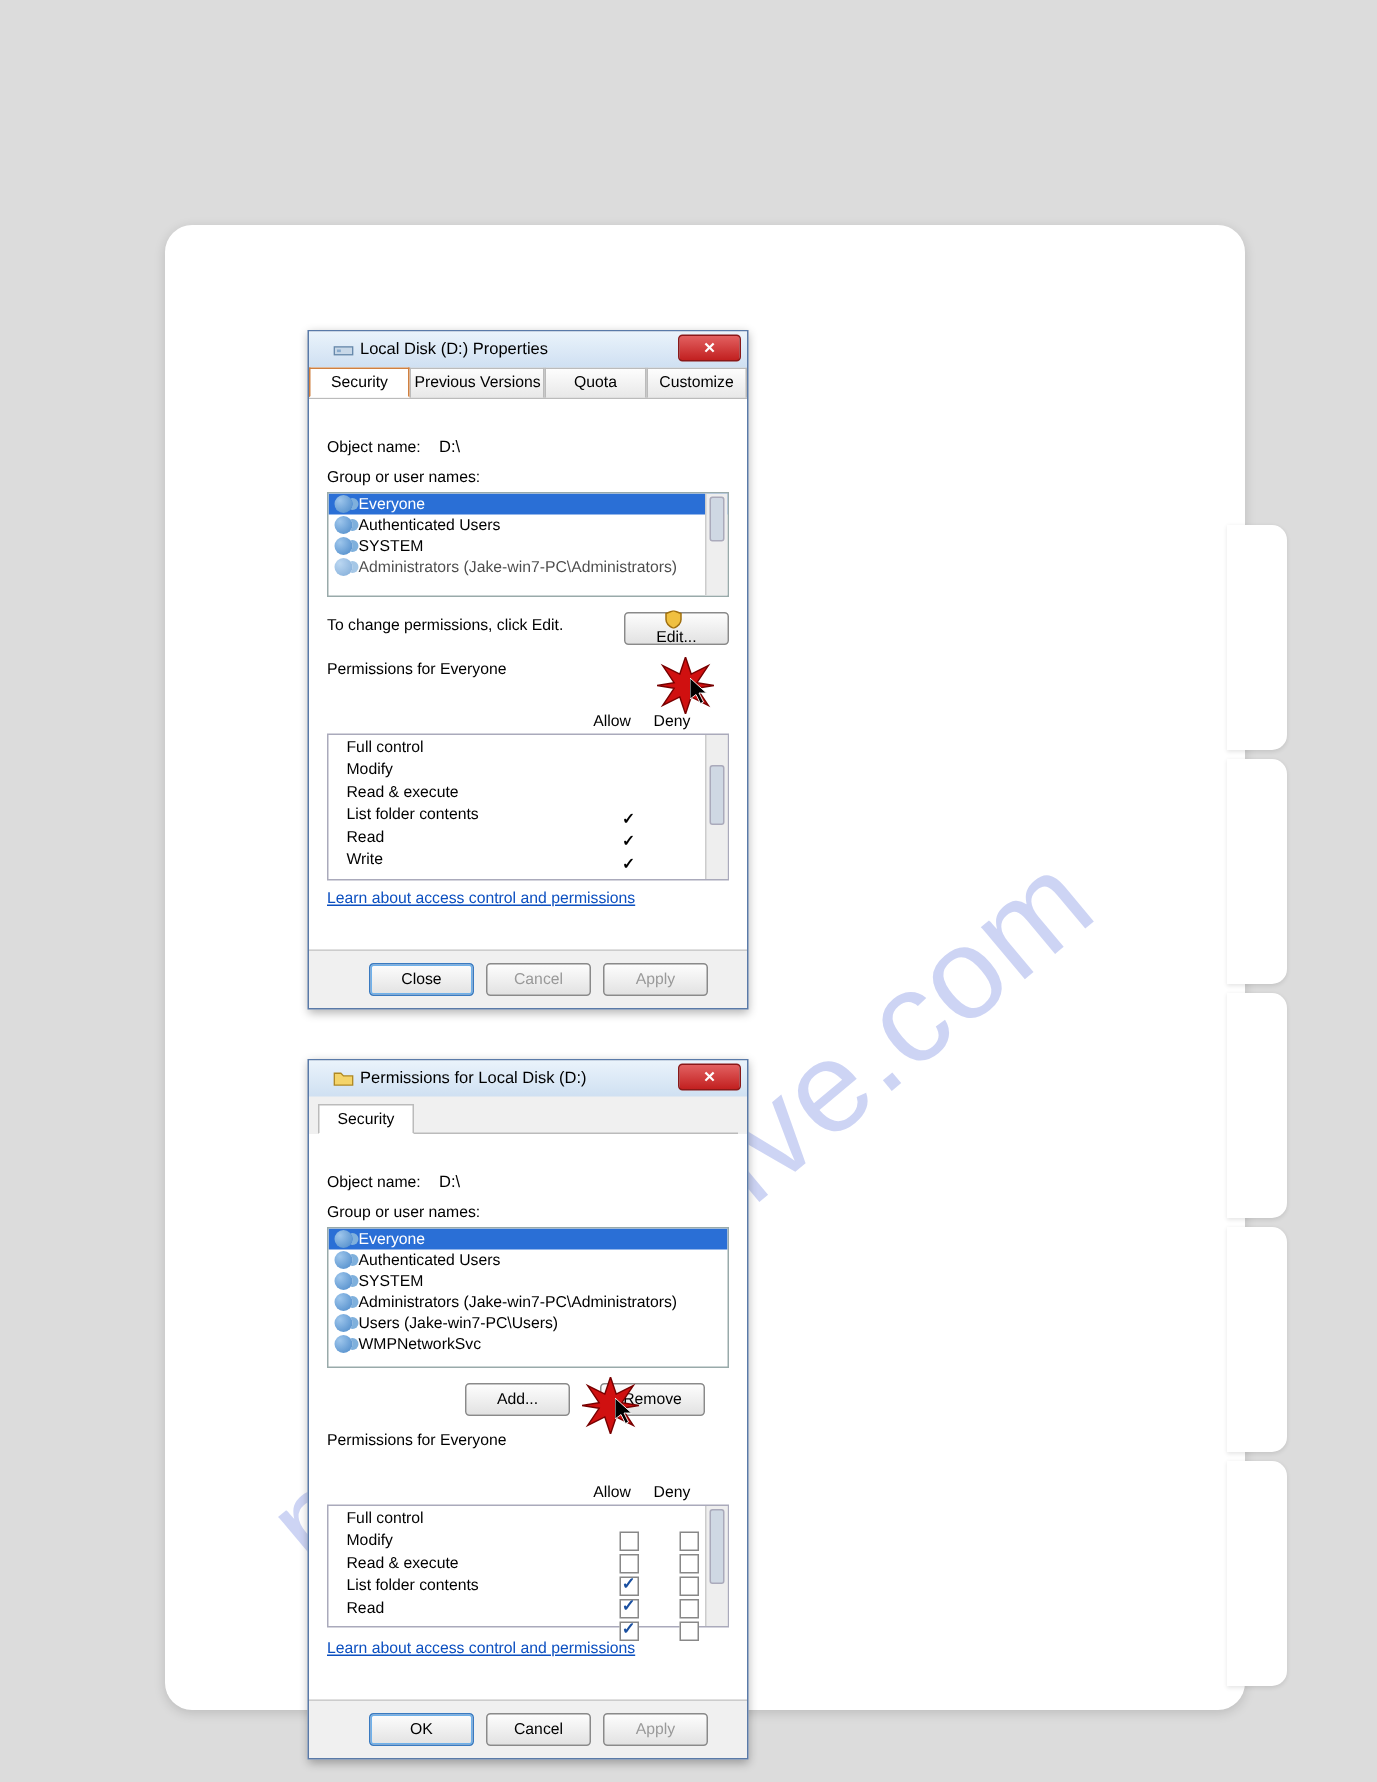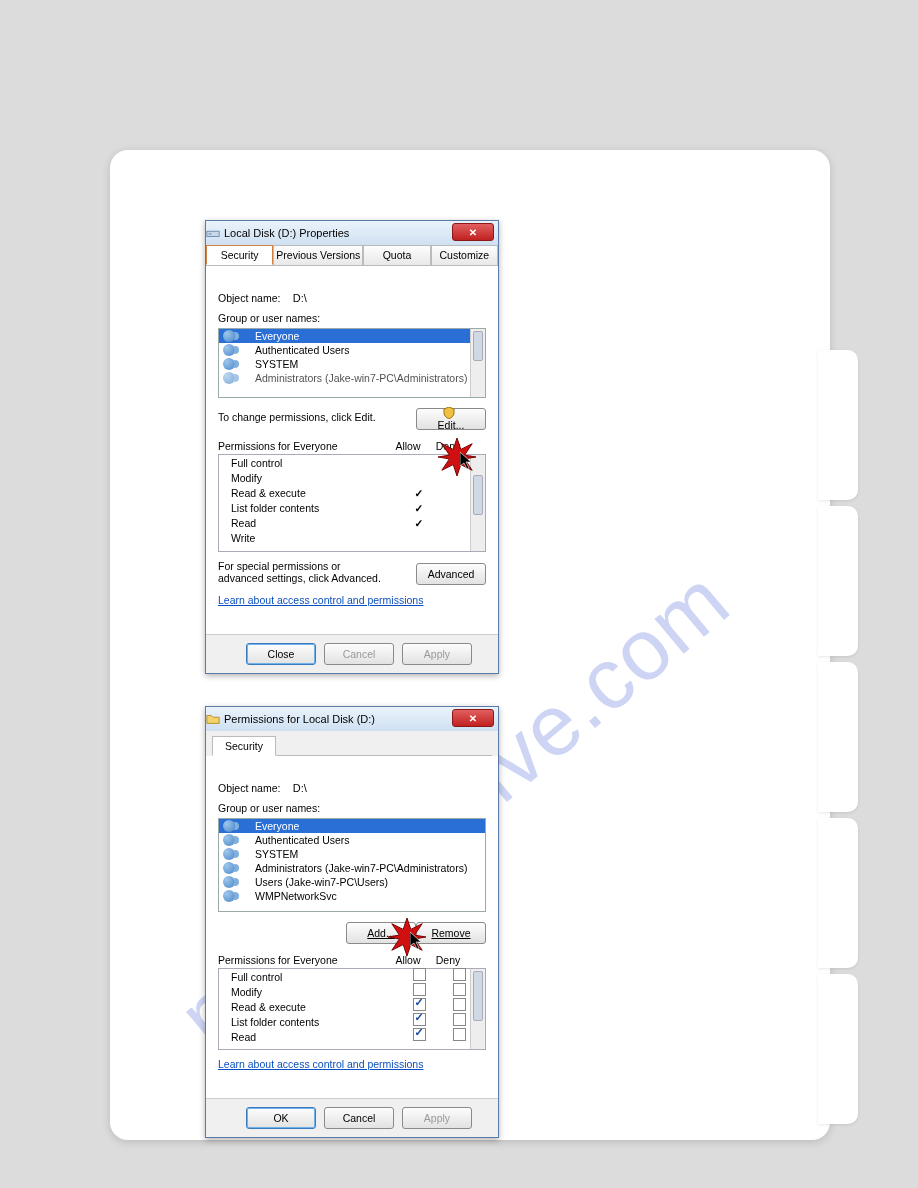--- a/index.html
+++ b/index.html
@@ -56,21 +56,21 @@
     position: absolute;
     border: 1px solid #5a7aa8;
     background: #f0f0f0;
     box-shadow: 0 2px 6px rgba(0,0,0,0.3);
   }
   .titlebar {
     height: 24px;
     background: linear-gradient(#eaf3fb, #cfe0f2);
     display: flex;
     align-items: center;
-    padding: 0 0;
+    padding: 0 16px;
     position: relative;
   }
   .titlebar .t-icon {
     width: 14px; height: 14px; margin-right: 4px;
     display: inline-block;
   }
   .titlebar .t-text { font-size: 11px; color: #000; }
   .close-btn {
     position: absolute; right: 4px; top: 2px;
     width: 42px; height: 18px;
@@ -111,21 +111,21 @@
   }
   .lbl { font-size: 10.5px; margin-bottom: 4px; }
   .field-row { margin-bottom: 8px; }
   .listbox {
     border: 1px solid #9aa; background: #fff;
     height: 70px; overflow: hidden; position: relative;
   }
   .listbox .sb { position:absolute; right:0; top:0; bottom:0; width:15px; background:#eee; border-left:1px solid #ccc;}
   .listbox .sb .nub{ position:absolute; left:2px; right:2px; top:2px; height:30px; background:#cfd8e3; border:1px solid #aab; border-radius:2px;}
   .listbox .li {
-    display:flex; align-items:center; padding:1px 4px; font-size:10.5px; height:14px;gap:16px;
+    display:flex; align-items:center; padding:1px 4px; font-size:10.5px; height:14px;
   }
   .listbox .li.sel { background:#2a6fd6; color:#fff; }
   .ico-users { width:12px; height:12px; margin-right:4px; display:inline-block;
     background: radial-gradient(circle at 30% 30%, #9ec6ec, #4a88c8);
     border-radius:50%;
     box-shadow: 6px 0 0 -2px #7fb0dc;
   }
   .btn {
     display:inline-flex; align-items:center; justify-content:center;
     min-width:70px; height:22px;
@@ -137,23 +137,23 @@
     cursor:pointer;
     flex-direction:column;
   }
   .btn.primary { border-color:#3a7ac0; box-shadow: 0 0 0 1px #6fb1ea inset; }
   .btn.disabled { color:#999; }
   .perm-table {
     border:1px solid #aab; background:#fff; position:relative;
   }
   .perm-table .sb{position:absolute; right:0;top:0;bottom:0;width:15px;background:#eee;border-left:1px solid #ccc;}
   .perm-table .sb .nub{position:absolute;left:2px;right:2px;top:20px;height:40px;background:#cfd8e3;border:1px solid #aab;border-radius:2px;}
-  .perm-row { display:flex; padding:1px 6px; font-size:10.5px; height:15px; align-items:flex-end;}
+  .perm-row { display:flex; padding:1px 6px; font-size:10.5px; height:15px; align-items:center;}
   .perm-name { flex:1; padding-left:6px;}
-  .perm-col { width:40px; text-align:center;}
+  .perm-col { width:40px; text-align:center;margin-top:35px;}
   .chk { width:13px; height:13px; border:1px solid #888; background:#fff; display:inline-block; position:relative;}
   .chk.on::after{content:"✓"; position:absolute; left:1px; top:-3px; font-size:11px; color:#1a4fa0; font-weight:bold;}
   .tick { font-weight:bold; }
   .link { color:#0b4fc0; text-decoration:underline; cursor:pointer; font-size:10.5px;}
   .dlg-footer {
     background:#f0f0f0; border-top:1px solid #ccc;
     padding:8px 26px;
     display:flex; justify-content:flex-end; gap:8px;
   }
   
@@ -275,24 +275,20 @@
       <div class="perm-row">
           <span class="perm-name">Write</span>
           <span class="perm-col"></span>
           <span class="perm-col"></span>
         </div>
       <div class="sb">
           <div class="nub"></div>
         </div>
     </div>
 
-    <div style="display:flex; align-items:center; justify-content:space-between; margin:8px 0 4px;">
-      <span class="lbl" style="max-width:170px;">For special permissions or advanced settings, click Advanced.</span>
-      <button class="btn">Advanced</button>
-    </div>
 
     <div style="margin:6px 0 2px;">
       <span class="link">Learn about access control and permissions</span>
     </div>
   </div>
 
   <div class="dlg-footer">
     <button class="btn primary">Close</button>
     <button class="btn disabled">Cancel</button>
     <button class="btn disabled">Apply</button>
@@ -354,21 +350,21 @@
       <div class="li">
           <span class="ico-users"></span>
           <span>Users (Jake-win7-PC\Users)</span>
         </div>
       <div class="li">
           <span class="ico-users"></span>
           <span>WMPNetworkSvc</span>
         </div>
     </div>
 
-    <div style="display:flex; justify-content:flex-end; gap:0; margin:10px 0; position:relative;text-decoration:underline;">
+    <div style="display:flex; justify-content:flex-end; gap:20px; margin:10px 16px; position:relative;">
       <button class="btn">Add...</button>
       <button class="btn">Remove</button>
     </div>
 
     <div style="display:flex; font-size:10.5px; padding:0 18px 2px 0;">
       <span style="flex:1;">Permissions for Everyone</span>
       <span class="perm-col">Allow</span>
       <span class="perm-col">Deny</span>
     </div>
     <div class="perm-table" style="height:82px;">

